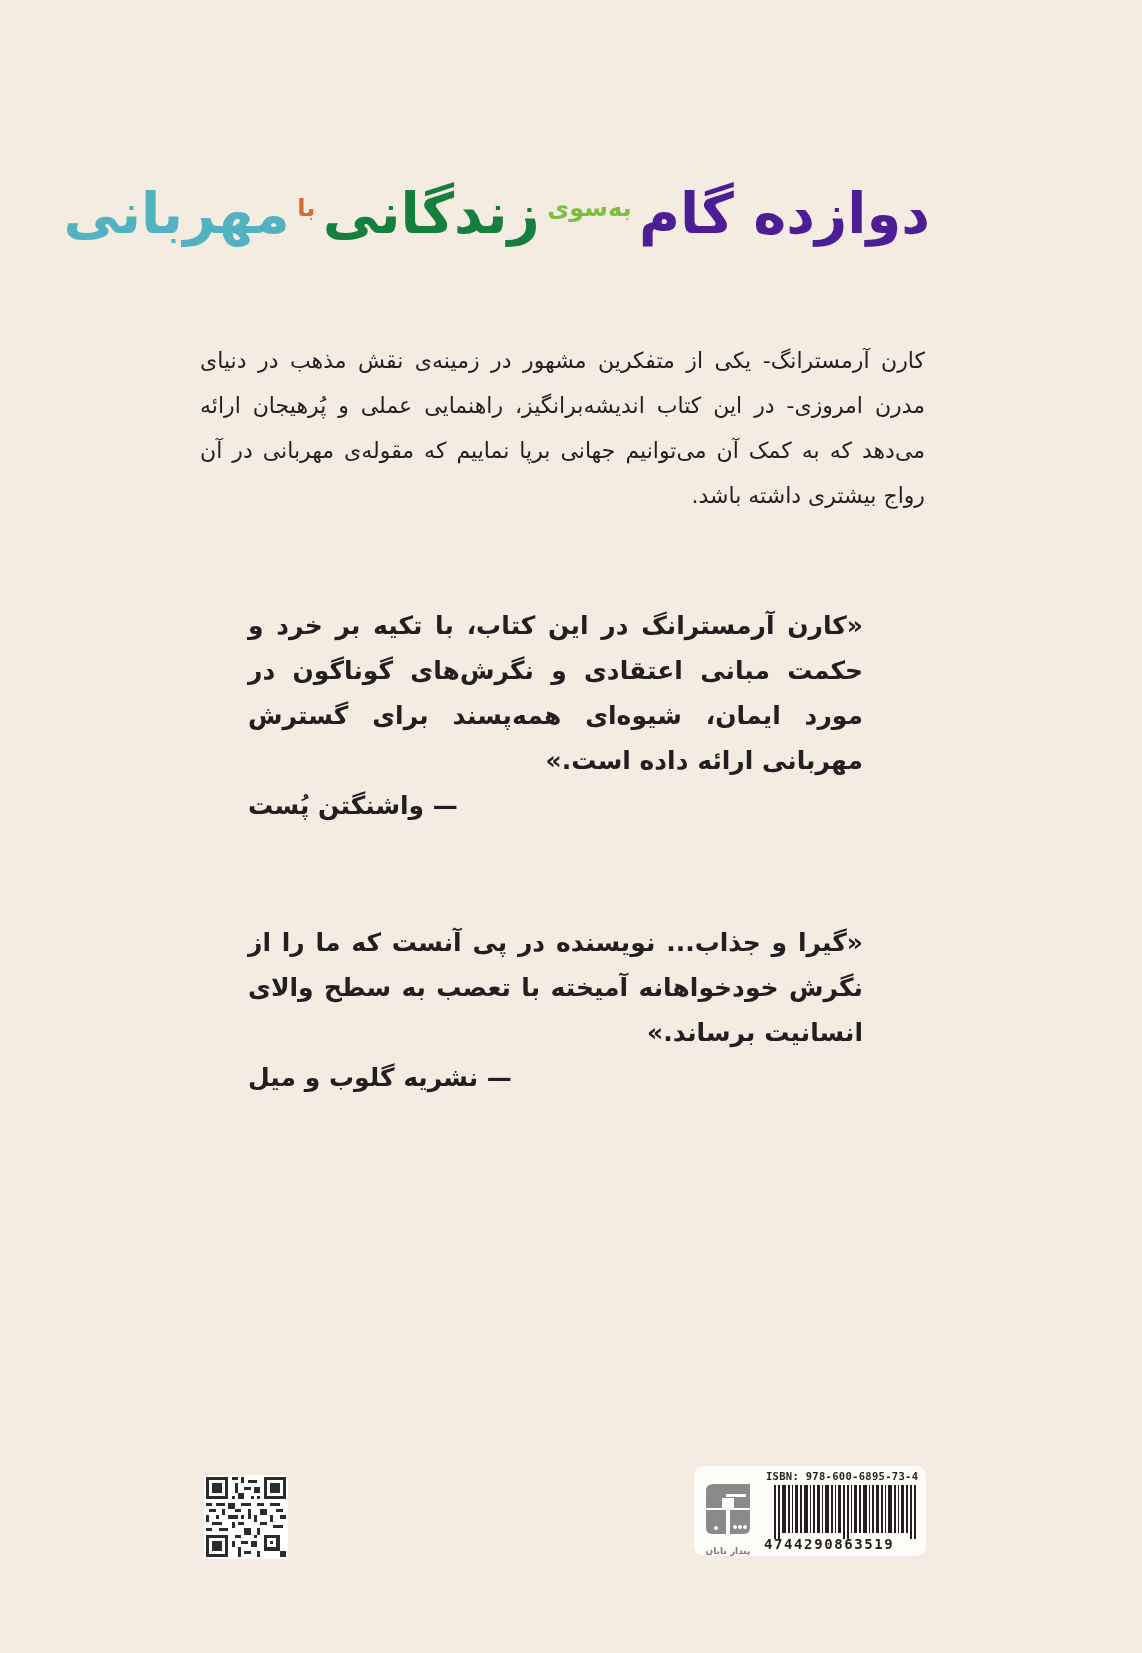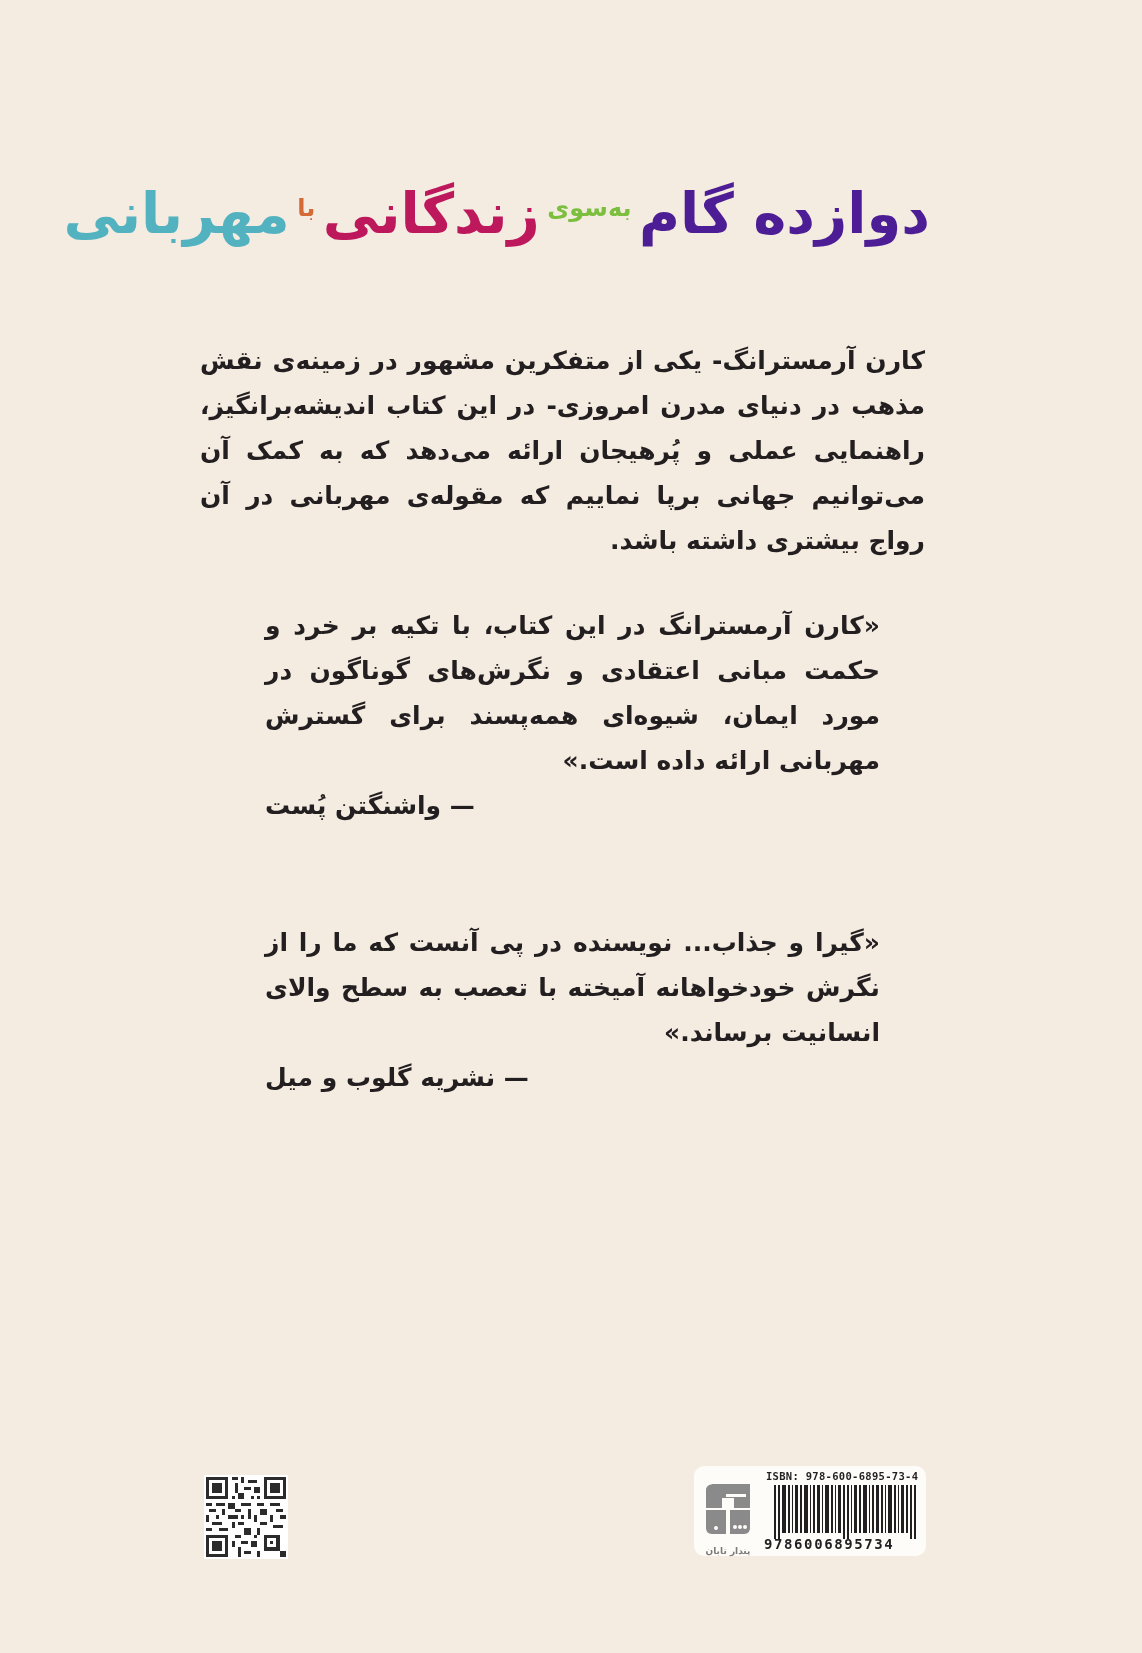--- a/index.html
+++ b/index.html
@@ -33,27 +33,27 @@
     .t-small { font-size: 24px; margin: 0 2px; position: relative; top: -6px; text-align: center; }
 
     .intro {
       position: absolute;
       top: 338px;
       left: 200px;
       width: 725px;
       direction: rtl;
       text-align: justify;
       text-align-last: right;
-      font-size: 25px;
+      font-size: 22px;
       line-height: 45px;
-      font-weight: bold;
+      font-weight: normal;
     }
     .quote {
       position: absolute;
-      left: 265px;
+      left: 248px;
       width: 615px;
       direction: rtl;
       text-align: justify;
       text-align-last: right;
       font-size: 25px;
       line-height: 45px;
       font-weight: bold;
     }
     .quote-1 { top: 603px; }
     .quote-2 { top: 920px; }
@@ -136,21 +136,21 @@
       white-space: nowrap;
       color: #231f20;
     }
   </style>
 </head>
 <body>
 
 <div class="title">
   <span class="t-big" style="color:#4c1d95">دوازده گام</span>
   <span class="t-small" style="color:#7cbf3f">به‌سوی</span>
-  <span class="t-big" style="color:#be185d">زندگانی</span>
+  <span class="t-big" style="color:#15803d">زندگانی</span>
   <span class="t-small" style="color:#d46a35">با</span>
   <span class="t-big" style="color:#52b2c0">مهربانی</span>
 </div>
 
 <div class="intro">کارن آرمسترانگ- یکی از متفکرین مشهور در زمینه‌ی نقش مذهب در دنیای مدرن امروزی- در این کتاب اندیشه‌برانگیز، راهنمایی عملی و پُرهیجان ارائه می‌دهد که به کمک آن می‌توانیم جهانی برپا نماییم که مقوله‌ی مهربانی در آن رواج بیشتری داشته باشد.</div>
 
 <div class="quote quote-1">
   <div>«کارن آرمسترانگ در این کتاب، با تکیه بر خرد و حکمت مبانی اعتقادی و نگرش‌های گوناگون در مورد ایمان، شیوه‌ای همه‌پسند برای گسترش مهربانی ارائه داده است.»</div>
   <div class="attribution">
     <span class="dash">—</span>
@@ -273,14 +273,14 @@
       <rect x="111" y="0" width="1" height="48"></rect>
         <rect x="114" y="0" width="4" height="48"></rect>
       <rect x="120" y="0" width="2" height="48"></rect>
         <rect x="124" y="0" width="1" height="48"></rect>
       <rect x="127" y="0" width="3" height="48"></rect>
         <rect x="132" y="0" width="2" height="48"></rect>
       <rect x="136" y="0" width="2" height="54"></rect>
         <rect x="140" y="0" width="2" height="54"></rect>
     </g>
   </svg>
-  <div class="barcode-digits">9786006895734</div>
+  <div class="barcode-digits">4744290863519</div>
 </div>
 
 </body></html>

